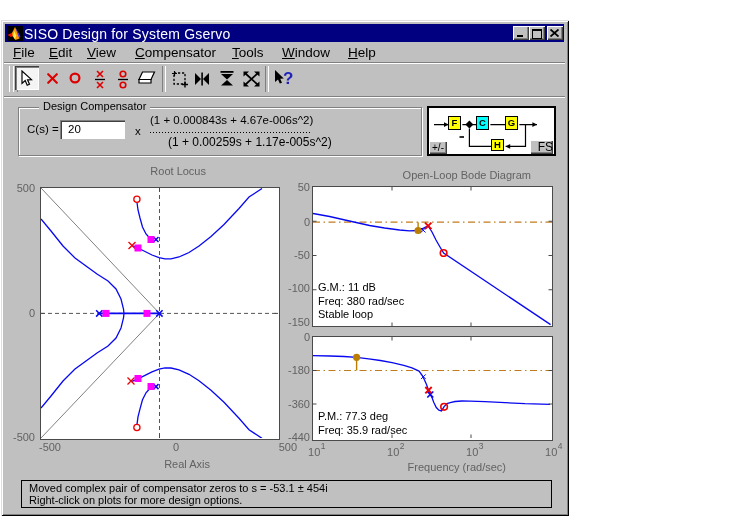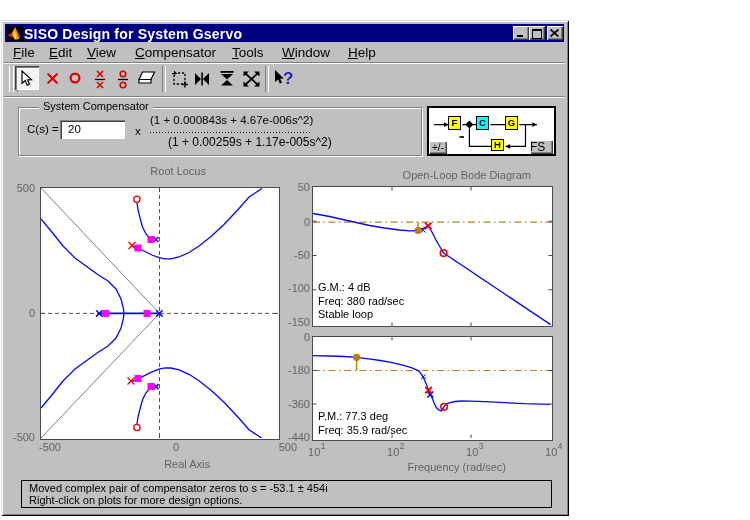--- a/index.html
+++ b/index.html
@@ -3,21 +3,21 @@
 <meta charset="utf-8">
 <style>
 html,body{margin:0;padding:0;}
 body{width:750px;height:520px;background:#ffffff;position:relative;overflow:hidden;
   font-family:"Liberation Sans",sans-serif;}
 .abs{position:absolute;}
 .win{left:1px;top:20px;width:568px;height:496px;background:#c0c0c0;
   box-shadow: inset 1px 1px 0 #dfdfdf, inset -1px -1px 0 #000,
               inset 2px 2px 0 #fff, inset -2px -2px 0 #808080;}
 .titlebar{left:5px;top:24px;width:559px;height:18px;background:#000080;}
-.title{left:24px;top:26px;color:#fff;font-weight:bold;font-size:14px;letter-spacing:0.2px;white-space:nowrap;}
+.title{left:24px;top:26px;color:#fff;font-weight:normal;font-size:14px;letter-spacing:0.2px;white-space:nowrap;}
 .tbtn{width:16px;height:14px;background:#c0c0c0;top:26px;
   box-shadow: inset 1px 1px 0 #fff, inset -1px -1px 0 #404040, inset -2px -2px 0 #808080;}
 .menu{top:45px;font-size:13.5px;color:#000;white-space:nowrap;}
 .menu u{text-decoration:underline;}
 .groove{height:2px;box-shadow: inset 0 1px 0 #808080, inset 0 -1px 0 #fff;}
 .rlbl{color:#626262;font-size:11px;text-align:right;white-space:nowrap;}
 .clbl{color:#626262;font-size:11px;text-align:right;white-space:nowrap;}
 .blk{font-size:11px;color:#000;white-space:nowrap;}
 .plot{background:#fff;border:1px solid #4a4a4a;}
 .raised{background:#c0c0c0;
@@ -123,21 +123,21 @@
 
  <svg class="abs" style="left:273px;top:69px" width="22" height="19" viewBox="0 0 22 19">
   <path d="M2 1 L2 13 L5 10.4 L6.8 14.6 L9 13.7 L7.2 9.7 L10.8 9.5 Z" fill="#000"></path>
   <text x="10" y="15" font-family="Liberation Sans" font-size="17" font-weight="bold" fill="#2222bb">?</text>
  </svg>
 </div>
 <div class="abs groove" style="left:4px;top:96px;width:561px"></div>
 
 <div class="abs" style="left:18px;top:107px;width:402px;height:47px;
   border:1px solid #808080;box-shadow:1px 1px 0 #fff, inset 1px 1px 0 #fff;"></div>
-<div class="abs blk" style="left:39px;top:100px;background:#c0c0c0;padding:0 4px">System Compensator</div>
+<div class="abs blk" style="left:39px;top:100px;background:#c0c0c0;padding:0 4px">Design Compensator</div>
 <div class="abs blk" style="left:27px;top:123px;font-size:11.5px">C(s) =</div>
 <div class="abs" style="left:60px;top:120px;width:65px;height:19px;background:#fff;
   box-shadow: inset 1px 1px 0 #808080, inset 2px 2px 0 #404040, inset -1px -1px 0 #fff;"></div>
 <div class="abs blk" style="left:68px;top:123px;font-size:11.5px">20</div>
 <div class="abs blk" style="left:135px;top:125px;font-size:11.5px">x</div>
 <div class="abs blk clbl" style="left:150px;top:114px;width:162px;color:#000;font-size:11.5px">(1 + 0.000843s + 4.67e-006s^2)</div>
 <div class="abs" style="left:150px;top:132px;width:162px;height:1px;background-image:repeating-linear-gradient(to right,#000 0 1px,transparent 1px 3px)"></div>
 <div class="abs blk clbl" style="left:168px;top:135px;width:162px;color:#000;font-size:12px">(1 + 0.00259s + 1.17e-005s^2)</div>
 
 <div id="blockdiag">
@@ -150,21 +150,21 @@
   <polygon points="108,16.6 103.4,14.2 103.4,19" fill="#000"></polygon>
   <polygon points="76.6,38.4 81.2,36 81.2,40.8" fill="#000"></polygon>
   <polygon points="40.4,12.6 44.4,16.6 40.4,20.6 36.4,16.6" fill="#000"></polygon>
   <rect x="30.5" y="28.2" width="4.5" height="1.6" fill="#000"></rect>
  </svg>
  <div class="ybox" style="left:448px;top:116px;width:11px;height:12px;line-height:12px;">F</div>
  <div class="ybox" style="left:476px;top:116px;width:11px;height:12px;line-height:12px;background:#00ffff">C</div>
  <div class="ybox" style="left:505px;top:116px;width:11px;height:12px;line-height:12px;">G</div>
  <div class="ybox" style="left:491px;top:139px;width:11px;height:10px;line-height:10px;">H</div>
  <div class="abs raised blk" style="left:429px;top:141px;width:18px;height:13px;text-align:center;line-height:13px;font-size:10px">+/-</div>
- <div class="abs raised blk" style="left:530px;top:140px;width:23px;height:14px;text-align:left;line-height:14px;font-size:12px">FS</div>
+ <div class="abs raised blk" style="left:530px;top:140px;width:23px;height:14px;text-align:right;line-height:14px;font-size:12px">FS</div>
 </div>
 
 <div id="rootlocus">
  <div class="abs clbl" style="left:106px;top:165px;width:100px">Root Locus</div>
  <div class="abs rlbl" style="left:5px;top:182px;width:30px">500</div>
  <div class="abs rlbl" style="left:5px;top:307px;width:30px">0</div>
  <div class="abs rlbl" style="left:5px;top:431px;width:30px">-500</div>
  <div class="abs clbl" style="left:21px;top:441px;width:40px">-500</div>
  <div class="abs clbl" style="left:139px;top:441px;width:40px">0</div>
  <div class="abs clbl" style="left:257px;top:441px;width:40px">500</div>
@@ -232,21 +232,21 @@
   <circle cx="105.1" cy="43.5" r="3.6" fill="#bb7e00"></circle>
   <path d="M107.9,40.9 L112.5,45.5 M112.5,40.9 L107.9,45.5" stroke="#0808f0" stroke-width="1"></path>
   <path d="M112,35.7 L118.4,42.1 M118.4,35.7 L112,42.1" stroke="#f00000" stroke-width="1.9"></path>
   <circle cx="130.6" cy="66" r="3.3" fill="none" stroke="#f00000" stroke-width="1.6"></circle>
   <g stroke="#4a4a4a" stroke-width="1">
    <path d="M79,139 L79,135.5 M158,139 L158,135.5 M79,0 L79,3.5 M158,0 L158,3.5"></path>
    <path d="M0,34.25 L3.5,34.25 M0,68.5 L3.5,68.5 M0,102.75 L3.5,102.75"></path>
    <path d="M239,34.25 L235.5,34.25 M239,68.5 L235.5,68.5 M239,102.75 L235.5,102.75"></path>
   </g>
  </svg>
- <div class="abs blk" style="left:318px;top:281px">G.M.: 4 dB</div>
+ <div class="abs blk" style="left:318px;top:281px">G.M.: 11 dB</div>
  <div class="abs blk" style="left:318px;top:294.5px">Freq: 380 rad/sec</div>
  <div class="abs blk" style="left:318px;top:308px">Stable loop</div>
  <div class="abs rlbl" style="left:280px;top:331px;width:30px">0</div>
  <div class="abs rlbl" style="left:280px;top:364px;width:30px">-180</div>
  <div class="abs rlbl" style="left:280px;top:398px;width:30px">-360</div>
  <div class="abs rlbl" style="left:280px;top:431px;width:30px">-440</div>
  <div class="abs plot" style="left:312px;top:336px;width:239px;height:103px"></div>
  <svg class="abs" style="left:313px;top:337px" width="239" height="101" viewBox="0 0 239 101">
   <path d="M0,33.5 L239,33.5" stroke="#c07d20" stroke-width="1.2" stroke-dasharray="7,3.5,1.5,3.5" fill="none"></path>
   <path d="M0,18.7 L17,19 L31,19.5 L43.6,20.3 L55.7,21.8 L67.4,23.5 L79.1,25.7 L90.8,28.4 L99,30.8 L106,34.1 L109,38 L111.5,43 L113.5,47.5 L115.5,53.2 L117.3,57.5 L119,60.6 L120.7,65.3 L123.3,70.5 L125.9,73.1 L128.5,73.9 L131.1,69.6 L134,66.5 L137.2,65.6 L142,64.5 L149,64 L157,64.1 L172,64.7 L192,65.7 L212,66.7 L237,67.3" stroke="#0808f0" stroke-width="1.3" fill="none"></path>

